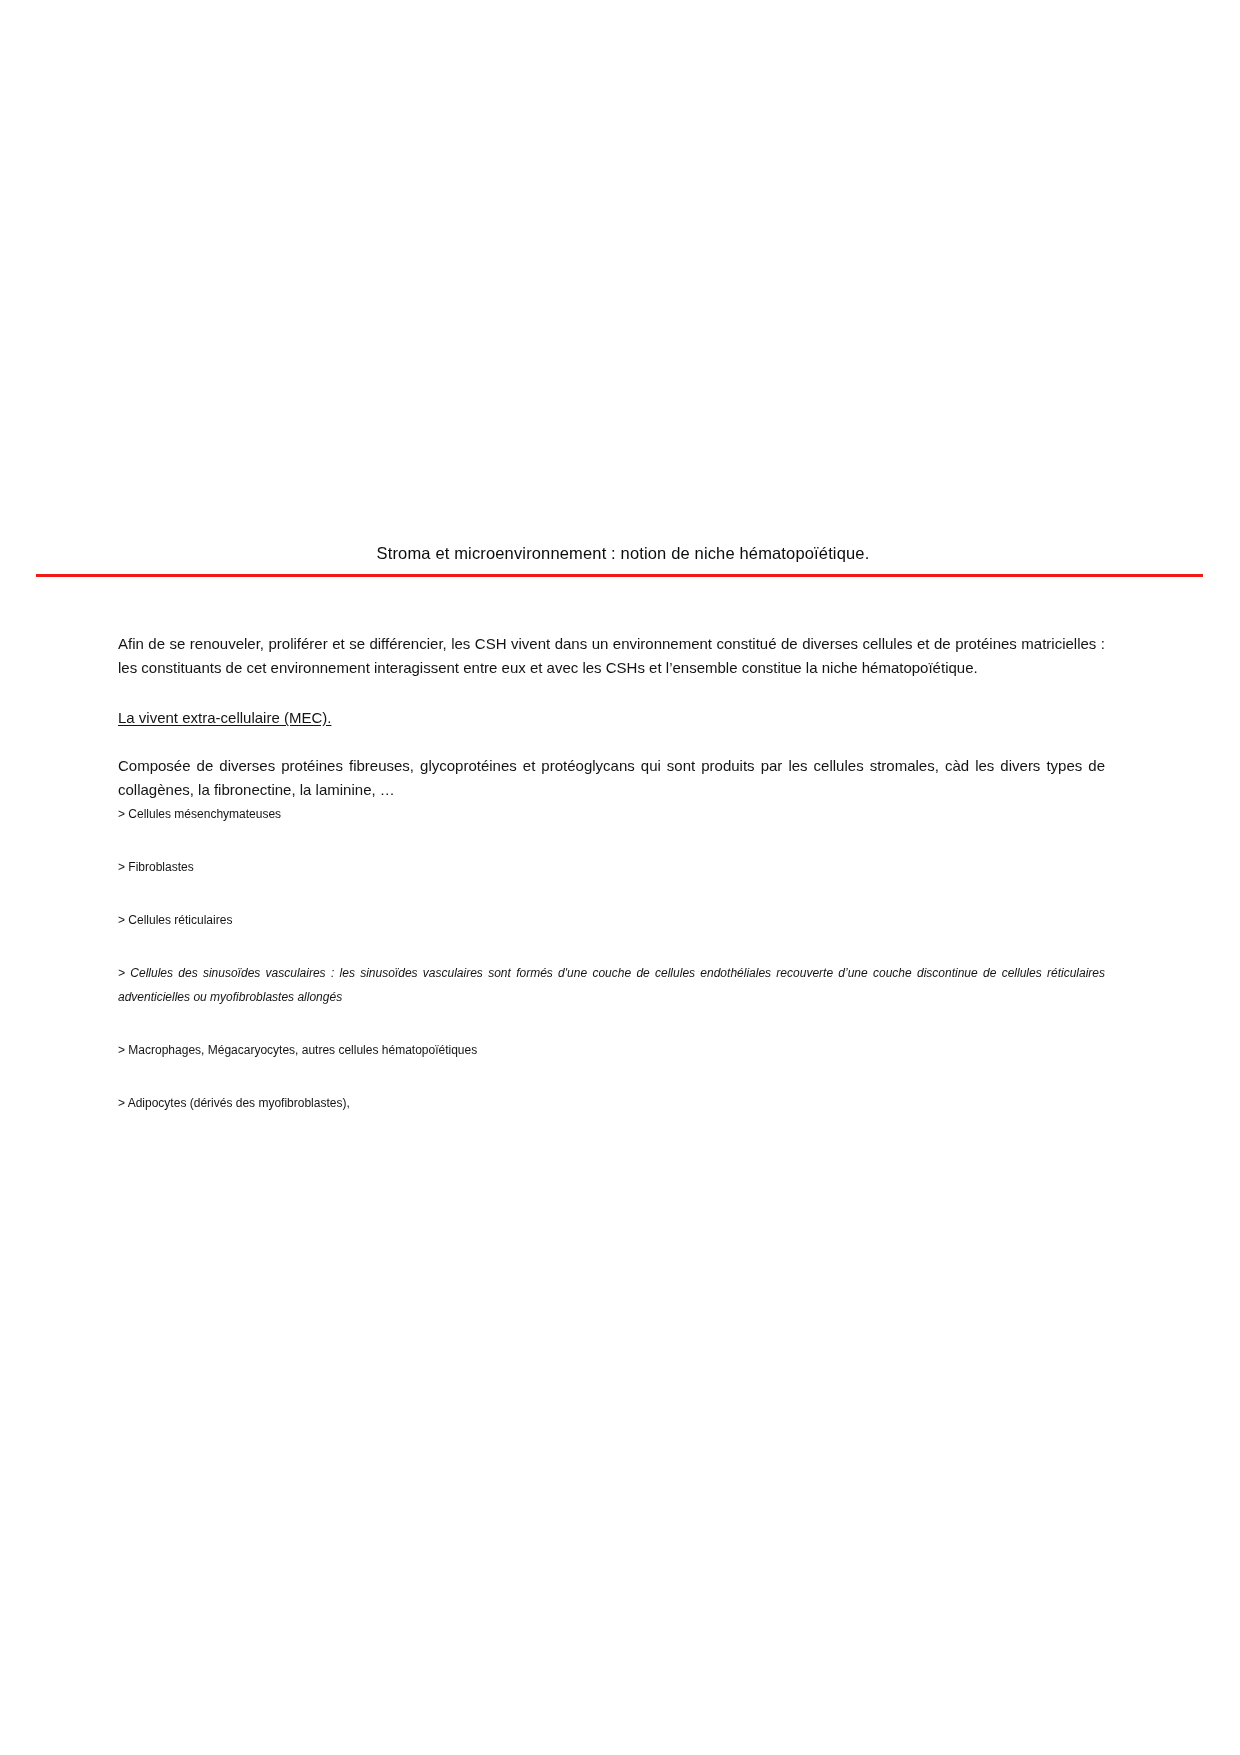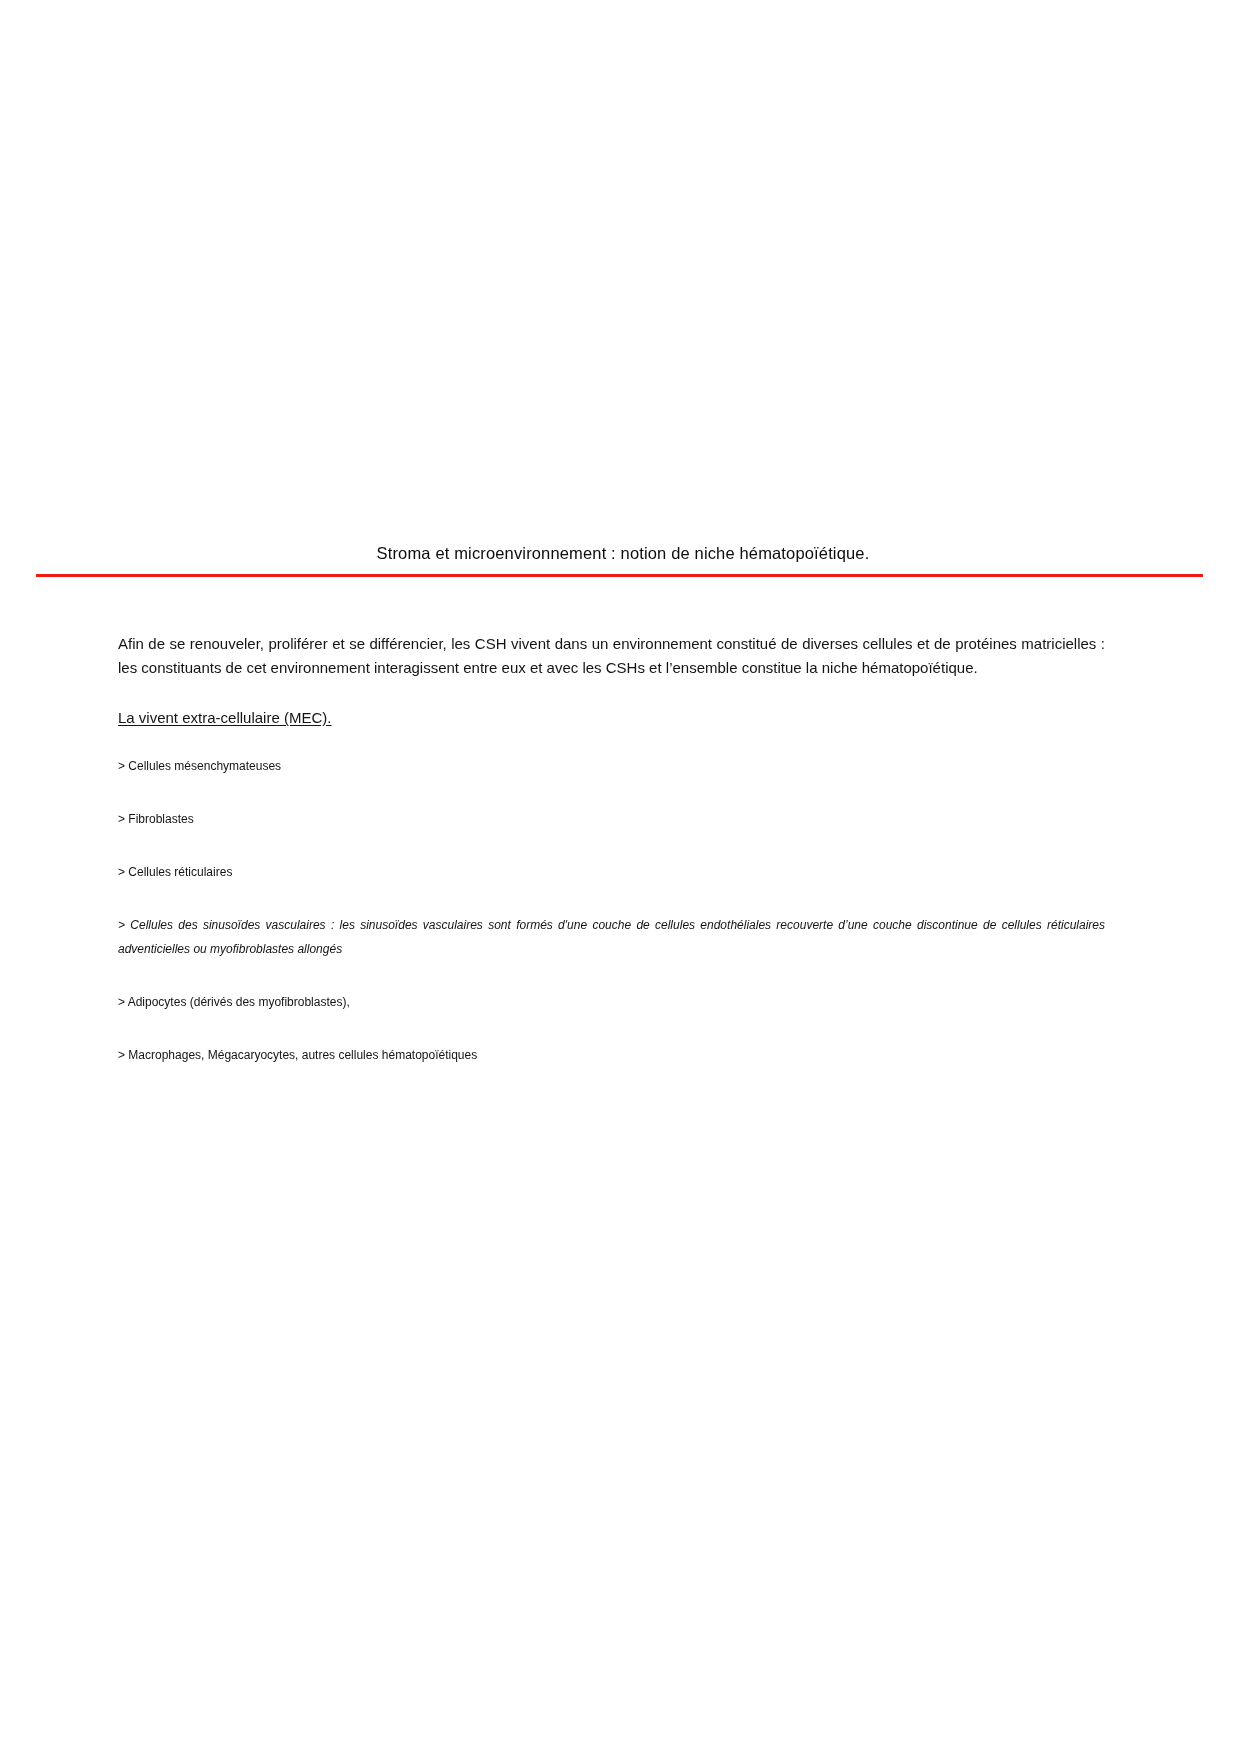--- a/index.html
+++ b/index.html
@@ -118,25 +118,26 @@
     <h1 class="doc-title">Stroma et microenvironnement : notion de niche hématopoïétique.</h1>
     <div class="header-rule"></div>
   </div>
 
   <div class="content">
 
     <p class="para intro">Afin de se renouveler, proliférer et se différencier, les CSH vivent dans un environnement constitué de diverses cellules et de protéines matricielles : les constituants de cet environnement interagissent entre eux et avec les CSHs et l’ensemble constitue la niche hématopoïétique.</p>
 
     <p class="subhead"><span class="u">La vivent extra-cellulaire (MEC).</span></p>
 
+    <p class="para mec-body">Composée de diverses protéines fibreuses, glycoprotéines et protéoglycans qui sont produits par les cellules stromales, càd les divers types de collagènes, la fibronectine, la laminine, …</p>
 
 
     <ul class="list">
       <li>&gt; Cellules mésenchymateuses</li>
       <li>&gt; Fibroblastes</li>
       <li>&gt; Cellules réticulaires</li>
       <li class="wrap">&gt; Cellules des sinusoïdes vasculaires : les sinusoïdes vasculaires sont formés d'une couche de cellules endothéliales recouverte d’une couche discontinue de cellules réticulaires adventicielles ou myofibroblastes allongés</li>
+      <li>&gt; Macrophages, Mégacaryocytes, autres cellules hématopoïétiques</li>
       <li>&gt; Adipocytes (dérivés des myofibroblastes),</li>
-      <li>&gt; Macrophages, Mégacaryocytes, autres cellules hématopoïétiques</li>
     </ul>
 
   </div>
 </div>
 
 </body></html>

